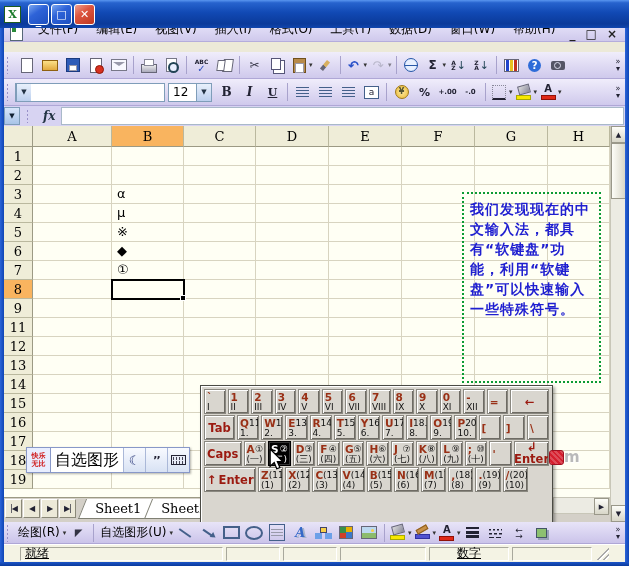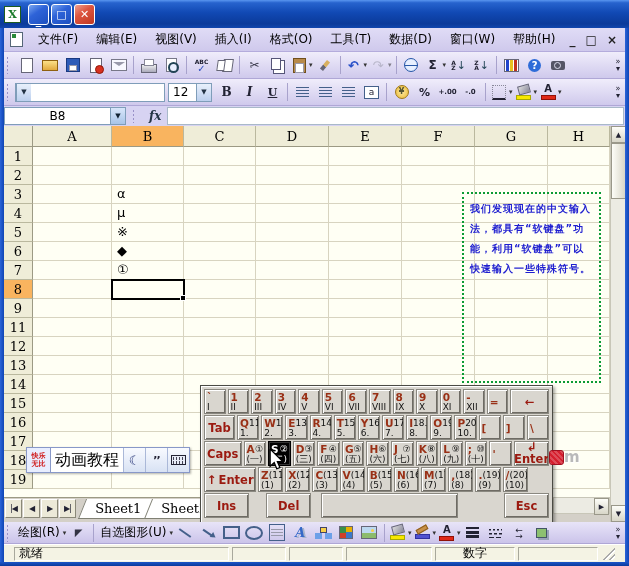--- a/index.html
+++ b/index.html
@@ -16,22 +16,22 @@
   .app-icon{width:17px;height:17px;background:#FFF;border:1px solid #1E5C1E;margin-right:5px;
     display:flex;align-items:center;justify-content:center;font:bold 11px "DejaVu Serif",serif;color:#1A7A2A;}
   .title-text{color:#FFF;font-weight:bold;font-size:13px;text-shadow:1px 1px 1px #04287A;flex:1;white-space:nowrap;overflow:hidden;}
   .winbtns{display:flex;}
   .wbtn{width:21px;height:21px;margin-left:2px;border:1px solid #FFF;border-radius:3px;color:#FFF;
     display:flex;align-items:center;justify-content:center;font:bold 11px "DejaVu Sans",sans-serif;
     background:linear-gradient(145deg,#7BA8F0,#2E63D8 40%,#1D4FC0);}
   .wbtn.close{background:linear-gradient(145deg,#F0A090,#DD5540 40%,#C03820);}
   .wbtn.min span{align-self:flex-end;line-height:7px;}
   
-  .menubar{position:absolute;left:4px;right:4px;top:28px;height:24px;background:linear-gradient(#E0DCF6,#CFC9EC);
-    display:flex;align-items:center;border-bottom:1px solid #B4ACDC;z-index:30;}
+  .menubar{position:absolute;left:4px;right:4px;top:28px;height:14px;background:linear-gradient(#E0DCF6,#CFC9EC);
+    display:flex;align-items:flex-end;border-bottom:1px solid #B4ACDC;z-index:30;}
   .doc-icon{width:13px;height:15px;background:#FFF;border:1px solid #567;margin:0 6px 0 6px;position:relative;}
   .doc-icon::after{content:"";position:absolute;left:1px;top:1px;width:4px;height:4px;background:#2A8A3A;}
   .menu-items{display:flex;flex:1;}
   .mitem{padding:3px 9px;white-space:nowrap;}
   .mwin{display:flex;gap:10px;padding-right:8px;font-weight:bold;color:#222;}
   .mwin span{cursor:default;}
   
   .toolbar{position:absolute;left:4px;right:4px;display:flex;align-items:center;
     background:linear-gradient(180deg,#F0EDFB,#CFC9EC);border-bottom:1px solid #AFA7D6;z-index:30;}
   .tb-std{top:52px;height:27px;}
@@ -154,21 +154,21 @@
   .selbox::after{content:"";position:absolute;right:-3px;bottom:-3px;width:4px;height:4px;background:#000;border:1px solid #FFF;}
   
   .vscroll{position:absolute;right:4px;top:126px;width:15px;height:396px;background:#ECEBE3;border-left:1px solid #C8C6B8;z-index:3;}
   .sbtn{width:15px;height:17px;background:linear-gradient(#FDFDF8,#D8D6C8);border:1px solid #9A988A;display:flex;align-items:center;justify-content:center;font-size:7px;color:#223;}
   .sbtn.down{position:absolute;bottom:0;}
   .sthumb{width:15px;height:56px;background:linear-gradient(90deg,#FDFDF8,#D8D6C8);border:1px solid #9A988A;margin-top:0;}
   .hsr{position:absolute;right:19px;top:497px;width:57px;height:17px;background:#ECEBE3;border:1px solid #C8C6B8;z-index:2;display:flex;justify-content:flex-end;}
   
   .note{position:absolute;left:462px;top:192px;width:139px;height:191px;border:2px dotted #0B9B35;z-index:2;padding:5px 6px;}
   .note-title{color:#E00000;font-weight:bold;font-size:14px;letter-spacing:2px;text-align:center;margin-bottom:8px;}
-  .note-body{color:#1F1FD0;font-weight:bold;font-size:10px;line-height:20px;letter-spacing:1px;}
+  .note-body{color:#1F1FD0;font-weight:bold;font-size:14px;line-height:20px;letter-spacing:1px;}
   
   .tabbar{position:absolute;left:4px;top:497px;width:606px;height:25px;background:#D4D0C8;display:flex;align-items:flex-start;z-index:1;border-top:1px solid #9C9A84;}
   .tnav{width:17px;height:19px;background:#ECE9D8;border:1px solid;border-color:#FFF #8A8878 #8A8878 #FFF;margin:1px 0 0 1px;
     display:flex;align-items:center;justify-content:center;font-size:8px;color:#223;letter-spacing:-1px;}
   .tabs{display:flex;margin-left:6px;}
   .tab{height:20px;margin-top:1px;background:#FFF;border:1px solid #808074;border-top:none;transform:skewX(-22deg);
     padding:2px 12px;margin-right:-6px;}
   .tab span{display:inline-block;transform:skewX(22deg);font:13px "DejaVu Serif",serif;}
   
   .kbd{position:absolute;left:200px;top:385px;width:353px;height:138px;background:#D9D6CF;border:1px solid #4A4A44;
@@ -200,21 +200,21 @@
   .ime-kbdico{width:15px;height:10px;border:1px solid #223;background:
     repeating-linear-gradient(90deg,#445 0 1px,#0000 1px 3px) 1px 1px/13px 3px no-repeat,
     repeating-linear-gradient(90deg,#445 0 1px,#0000 1px 3px) 1px 5px/13px 3px no-repeat,#E8ECF8;}
   
   .wm{position:absolute;left:549px;top:448px;display:flex;align-items:center;z-index:12;}
   .wm-ico{width:15px;height:15px;border-radius:3px;background:
     repeating-linear-gradient(45deg,#FFF3 0 2px,#0000 2px 4px),#D51F2E;border:1px solid #A01020;}
   .wm-m{font:bold 15px "DejaVu Sans",sans-serif;color:#B9B9B9;text-shadow:1px 1px 0 #FFF;}
   
   .statusbar{position:absolute;left:4px;right:4px;bottom:4px;height:18px;background:#F4F3E4;border-top:1px solid #FFF;
-    display:flex;align-items:center;gap:3px;padding:1px 10px;z-index:30;}
+    display:flex;align-items:center;gap:3px;padding:1px 16px;z-index:30;text-decoration:underline;}
   .spane{height:14px;border:1px solid;border-color:#A8A89C #FFF #FFF #A8A89C;padding:0 4px;display:flex;align-items:center;font-size:12px;}
   .spane.ready{flex:1;}
   .sgrip{width:12px;height:12px;margin-left:2px;background:
     linear-gradient(135deg,#0000 50%,#AAA 50% 58%,#FFF 58% 66%,#0000 66% 74%,#AAA 74% 82%,#FFF 82% 90%,#0000 90%);}
   
   .cursor{position:absolute;left:268px;top:449px;z-index:20;}
 </style>
 </head>
 <body>
 
@@ -400,21 +400,20 @@
           <span class="dd">▾</span>
         </span>
       </span>
     <span class="overflow">
       <span>»</span>
       <span>▾</span>
     </span>
   </div>
 
   <div class="formulabar">
-    <span class="namebox">B8</span>
     <span class="namedd">
         <span>▼</span>
       </span>
     <span class="fgrip"></span>
     <span class="fx">fx</span>
     <span class="finput"></span>
   </div>
 
   <div class="grid" id="grid">
       <div class="ghead-row">
@@ -989,43 +988,28 @@
         </span>
         <span class="key" style="flex: 1 1 0px;">
           <span class="l1">
             <span class="m">/</span>
             <span class="tr">(20)</span>
           </span>
           <span class="l2">(10)</span>
         </span>
         <span class="kspacer" style="flex: 1 1 0px;"></span>
       </div>
-      <div class="krow">
-        <span class="key labelkey" style="flex: 1.5 1 0px;">
-          <span class="kl">Ins</span>
-        </span>
-        <span class="kspacer" style="flex: 0.5 1 0px;"></span>
-        <span class="key labelkey" style="flex: 1.5 1 0px;">
-          <span class="kl">Del</span>
-        </span>
-        <span class="kspacer" style="flex: 0.2 1 0px;"></span>
-        <span class="spacekey" style="flex: 5.2 1 0px;"></span>
-        <span class="kspacer" style="flex: 1.6 1 0px;"></span>
-        <span class="key labelkey" style="flex: 1.5 1 0px;">
-          <span class="kl">Esc</span>
-        </span>
-      </div>
     </div>
 
   <div class="ime">
     <span class="ime-logo">
       <span>快乐</span>
       <span>无比</span>
     </span>
-    <span class="ime-name">动画教程</span>
+    <span class="ime-name">自选图形</span>
     <span class="ime-btn">
         <span class="ime-moon">☾</span>
       </span>
     <span class="ime-btn">
         <span class="ime-punct">’’</span>
       </span>
     <span class="ime-btn">
         <span class="ime-kbdico"></span>
       </span>
   </div>

